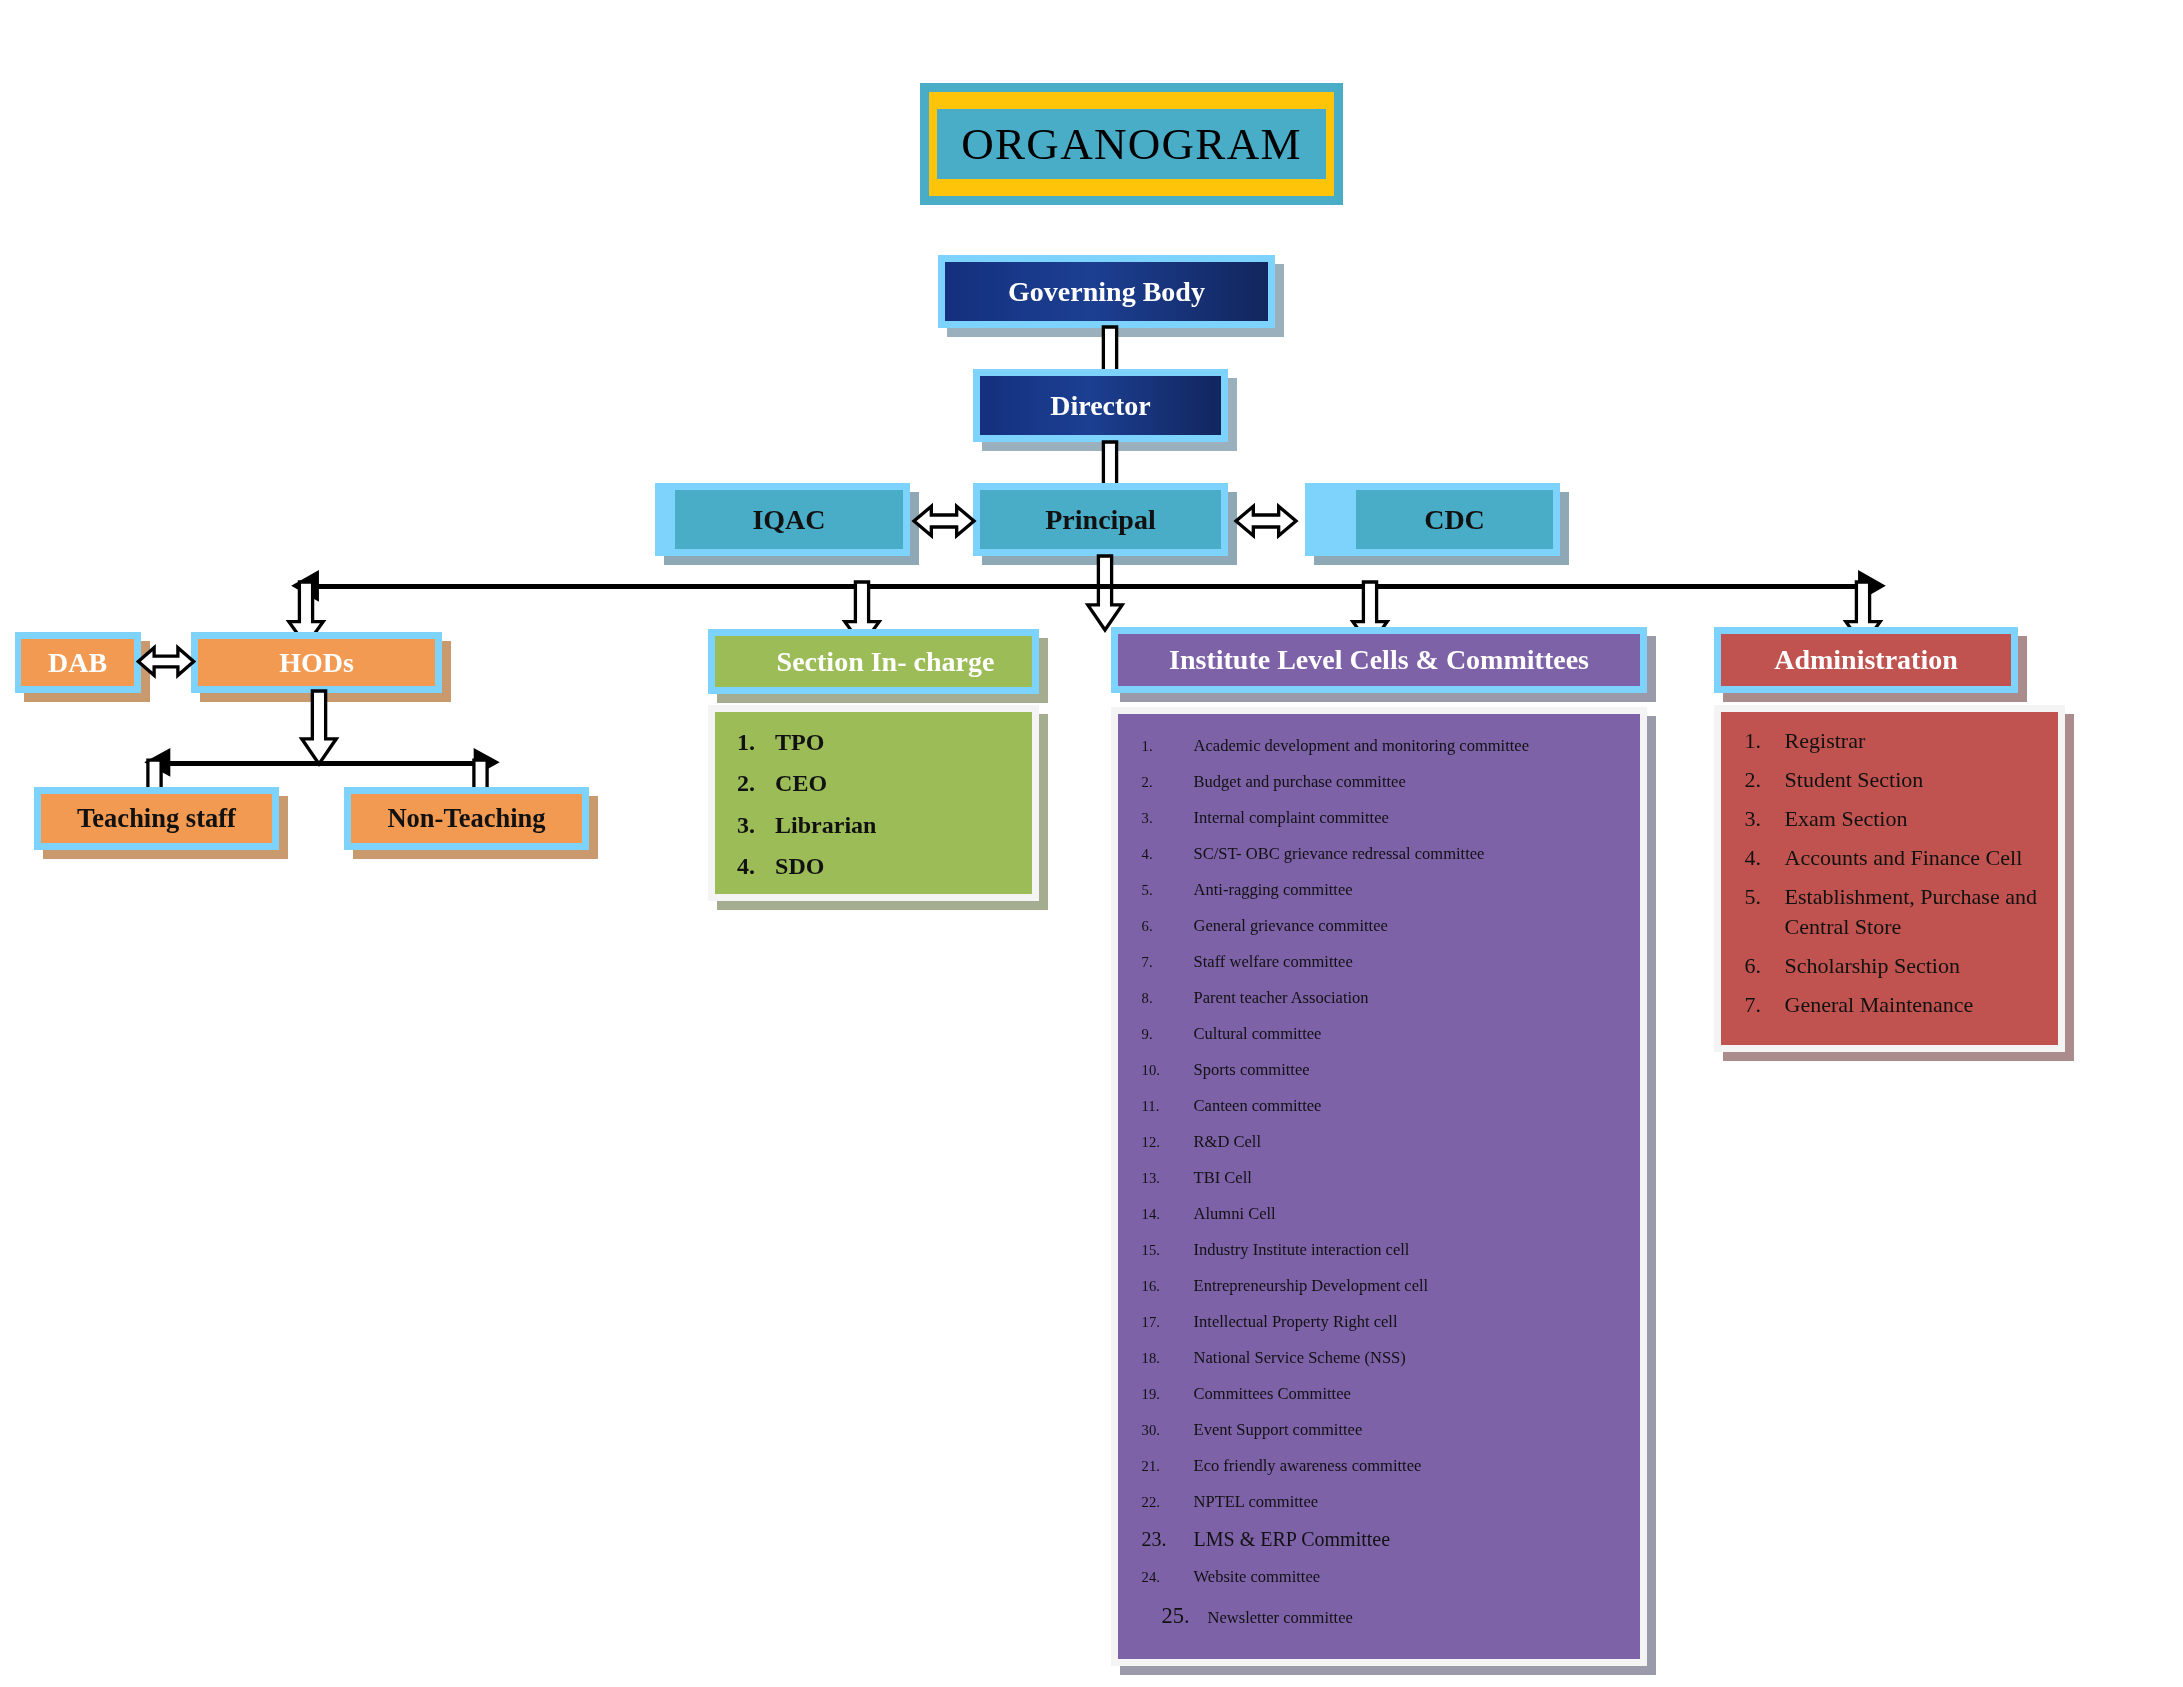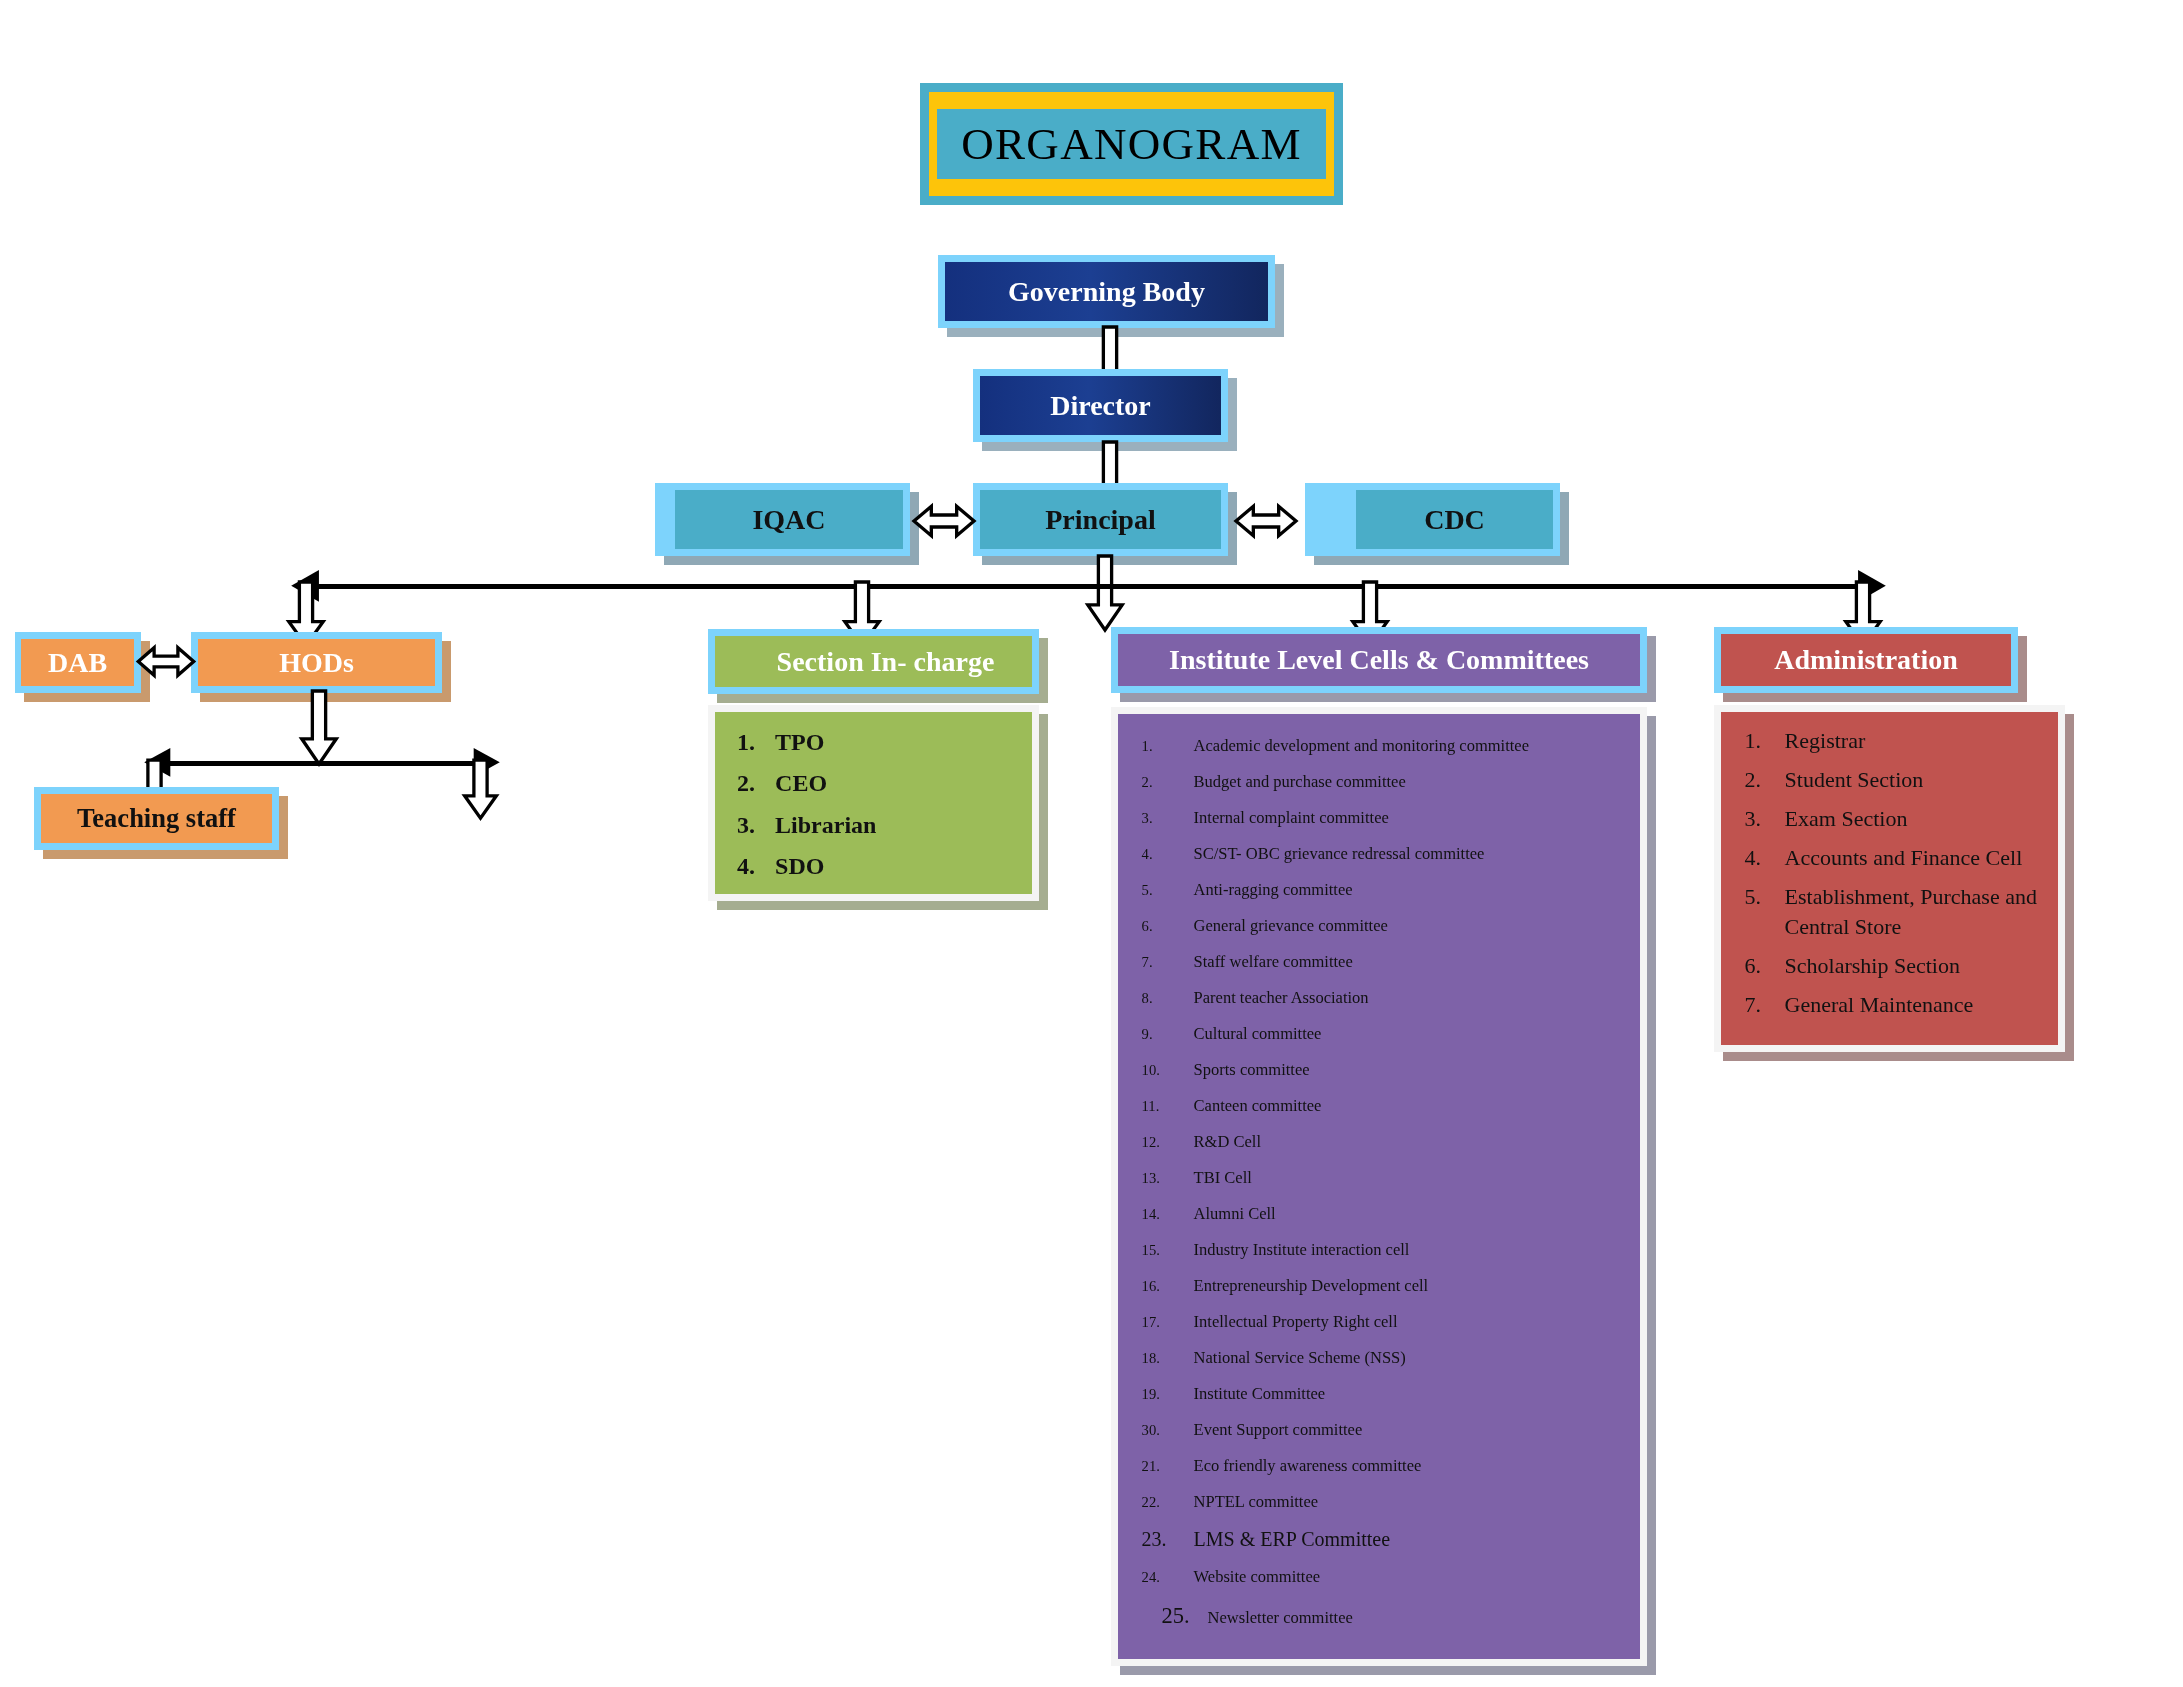--- a/index.html
+++ b/index.html
@@ -219,20 +219,23 @@
     <polygon points="18,0 38,0 38,54 52,54 28,88 4,54 18,54" fill="#fff" stroke="#000" stroke-width="5"></polygon>
   </svg>
   <svg class="arrow" style="left:462px; top:760px; width:37px; height:61px;" viewBox="0 0 56 92">
     <polygon points="18,0 38,0 38,54 52,54 28,88 4,54 18,54" fill="#fff" stroke="#000" stroke-width="5"></polygon>
   </svg>
 
   <div class="node orange-dark" style="left:34px; top:787px; width:245px; height:63px;">
     <div class="fill cond" style="font-size:26.5px; font-weight:bold;">Teaching staff</div>
   </div>
 
+  <div class="node orange-dark" style="left:344px; top:787px; width:245px; height:63px;">
+    <div class="fill cond" style="font-size:26.5px; font-weight:bold;">Non-Teaching</div>
+  </div>
 
   <div class="node green" style="left:708px; top:629px; width:331px; height:65px;">
     <div class="fill cond" style="font-size:28px; font-weight:bold;padding-left:24px;">Section In- charge</div>
   </div>
 
   <div class="listbox green-body" id="sec-body" style="left:708px; top:705px; width:331px; height:196px;">
     <div class="fill">
       <ol class="plain">
         <li>
           <span class="num">1.</span>
@@ -328,21 +331,21 @@
         <li>
             <span class="num">17.</span>
             <span class="txt">Intellectual Property Right cell</span>
           </li>
         <li>
             <span class="num">18.</span>
             <span class="txt">National Service Scheme (NSS)</span>
           </li>
         <li>
             <span class="num">19.</span>
-            <span class="txt">Institute Committee</span>
+            <span class="txt">Committees Committee</span>
           </li>
         <li>
             <span class="num">30.</span>
             <span class="txt">Event Support committee</span>
           </li>
         <li>
             <span class="num">21.</span>
             <span class="txt">Eco friendly awareness committee</span>
           </li>
         <li>

